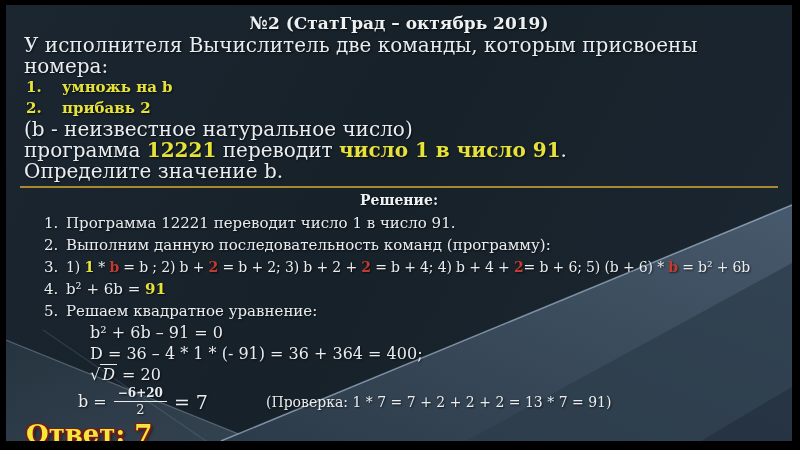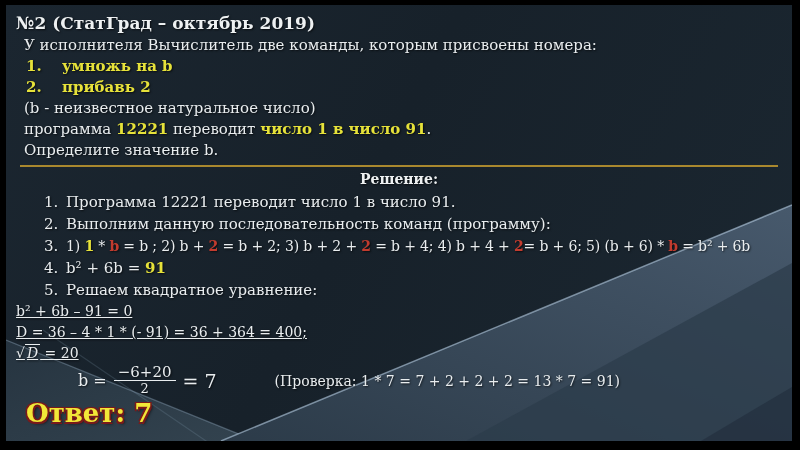--- a/index.html
+++ b/index.html
@@ -4,39 +4,39 @@
 <style>
   html,body{margin:0;padding:0;background:#000;}
   .stage{position:relative;width:800px;height:450px;background:#000;overflow:hidden;
          font-family:"DejaVu Serif","Liberation Serif",serif;}
   .slide{position:absolute;left:6px;top:5px;width:786px;height:436px;overflow:hidden;
          background:linear-gradient(118deg,#1b2630 0%,#17212a 45%,#1b2731 100%);
          color:#e9edef;}
   .bg{position:absolute;inset:0;z-index:0;}
   .content{position:relative;z-index:1;padding:6px 10px 0 10px;
            text-shadow:1px 1px 2px rgba(0,0,0,.65);}
-  .title{text-align:left;font-weight:bold;font-size:17px;line-height:24px;color:#eef1f2;}
-  .pline{padding-left:8px;font-size:15px;line-height:21px;color:#e9edef;}
+  .title{text-align:center;font-weight:bold;font-size:17px;line-height:24px;color:#eef1f2;}
+  .pline{padding-left:8px;font-size:20px;line-height:21px;color:#e9edef;}
   .cmd{display:flex;font-size:15px;line-height:21px;font-weight:bold;color:#e6e23a;}
   .cmd-num{width:36px;padding-left:10px;flex:none;}
   .seg.w{color:#e9edef;}
   .seg.y{color:#e6e23a;font-weight:bold;}
   .seg.r{color:#c23b2e;font-weight:bold;}
   .seg.sqrt{font-style:italic;border-top:1.6px solid #e9edef;padding:0 2px;}
   .divider{height:2px;background:#a9882e;margin:4px 4px 1px 4px;width:758px;}
   .sol-head{text-align:center;font-weight:bold;font-size:14px;line-height:23px;color:#eef1f2;}
   .step{display:flex;font-size:15px;line-height:22px;}
   .step-num{width:22px;margin-left:28px;flex:none;color:#e9edef;}
   .step-txt{flex:1;white-space:pre-wrap;}
   .step-txt.tight{font-size:14px;white-space:nowrap;letter-spacing:-0.15px;}
-  .math-line{font-size:14px;line-height:21px;white-space:pre-wrap;text-decoration:underline;}
+  .math-line{margin-left:74px;font-size:16px;line-height:21px;white-space:pre-wrap;}
   .frac-row{margin-left:62px;margin-top:1px;display:flex;align-items:center;line-height:16px;}
   .frac-prefix{font-size:16px;}
   .frac{display:inline-flex;flex-direction:column;text-align:center;margin:0 7px;vertical-align:middle;}
-  .frac-num{border-bottom:1.6px solid #e9edef;padding:0 4px;font-size:15px;line-height:15px;}
+  .frac-num{border-bottom:1.6px solid #e9edef;padding:0 4px;font-size:12px;line-height:15px;font-weight:bold;}
   .frac-den{font-size:13px;line-height:15px;}
   .frac-suffix{font-size:19px;}
   .check{margin-left:58px;font-size:14px;}
   .answer{margin-left:10px;margin-top:2px;font-size:26px;line-height:31px;font-weight:bold;color:#f2e838;
           text-shadow:-1.5px -1.5px 0 #7a1a1a,1.5px -1.5px 0 #7a1a1a,-1.5px 1.5px 0 #7a1a1a,
                       1.5px 1.5px 0 #7a1a1a,2px 2px 3px rgba(0,0,0,.7);}
 </style>
 </head>
 <body>
 

